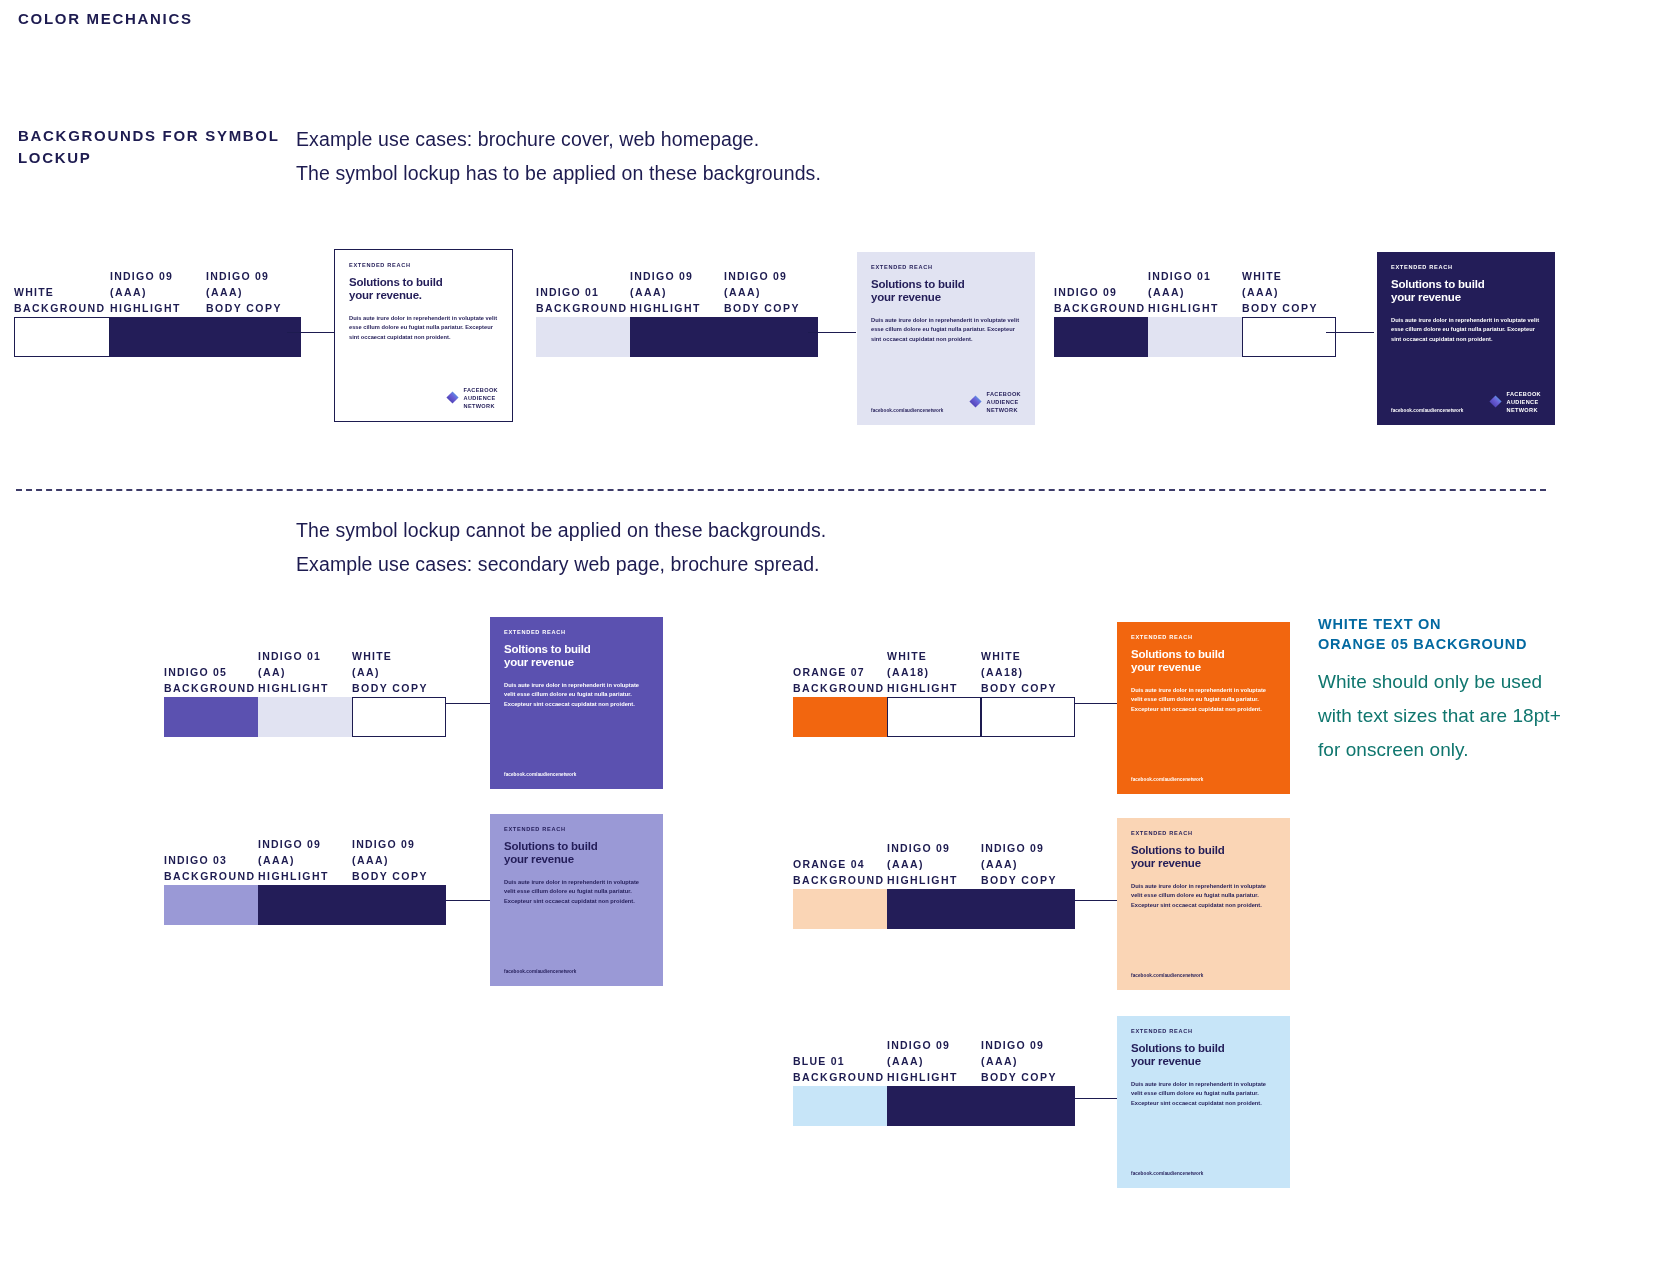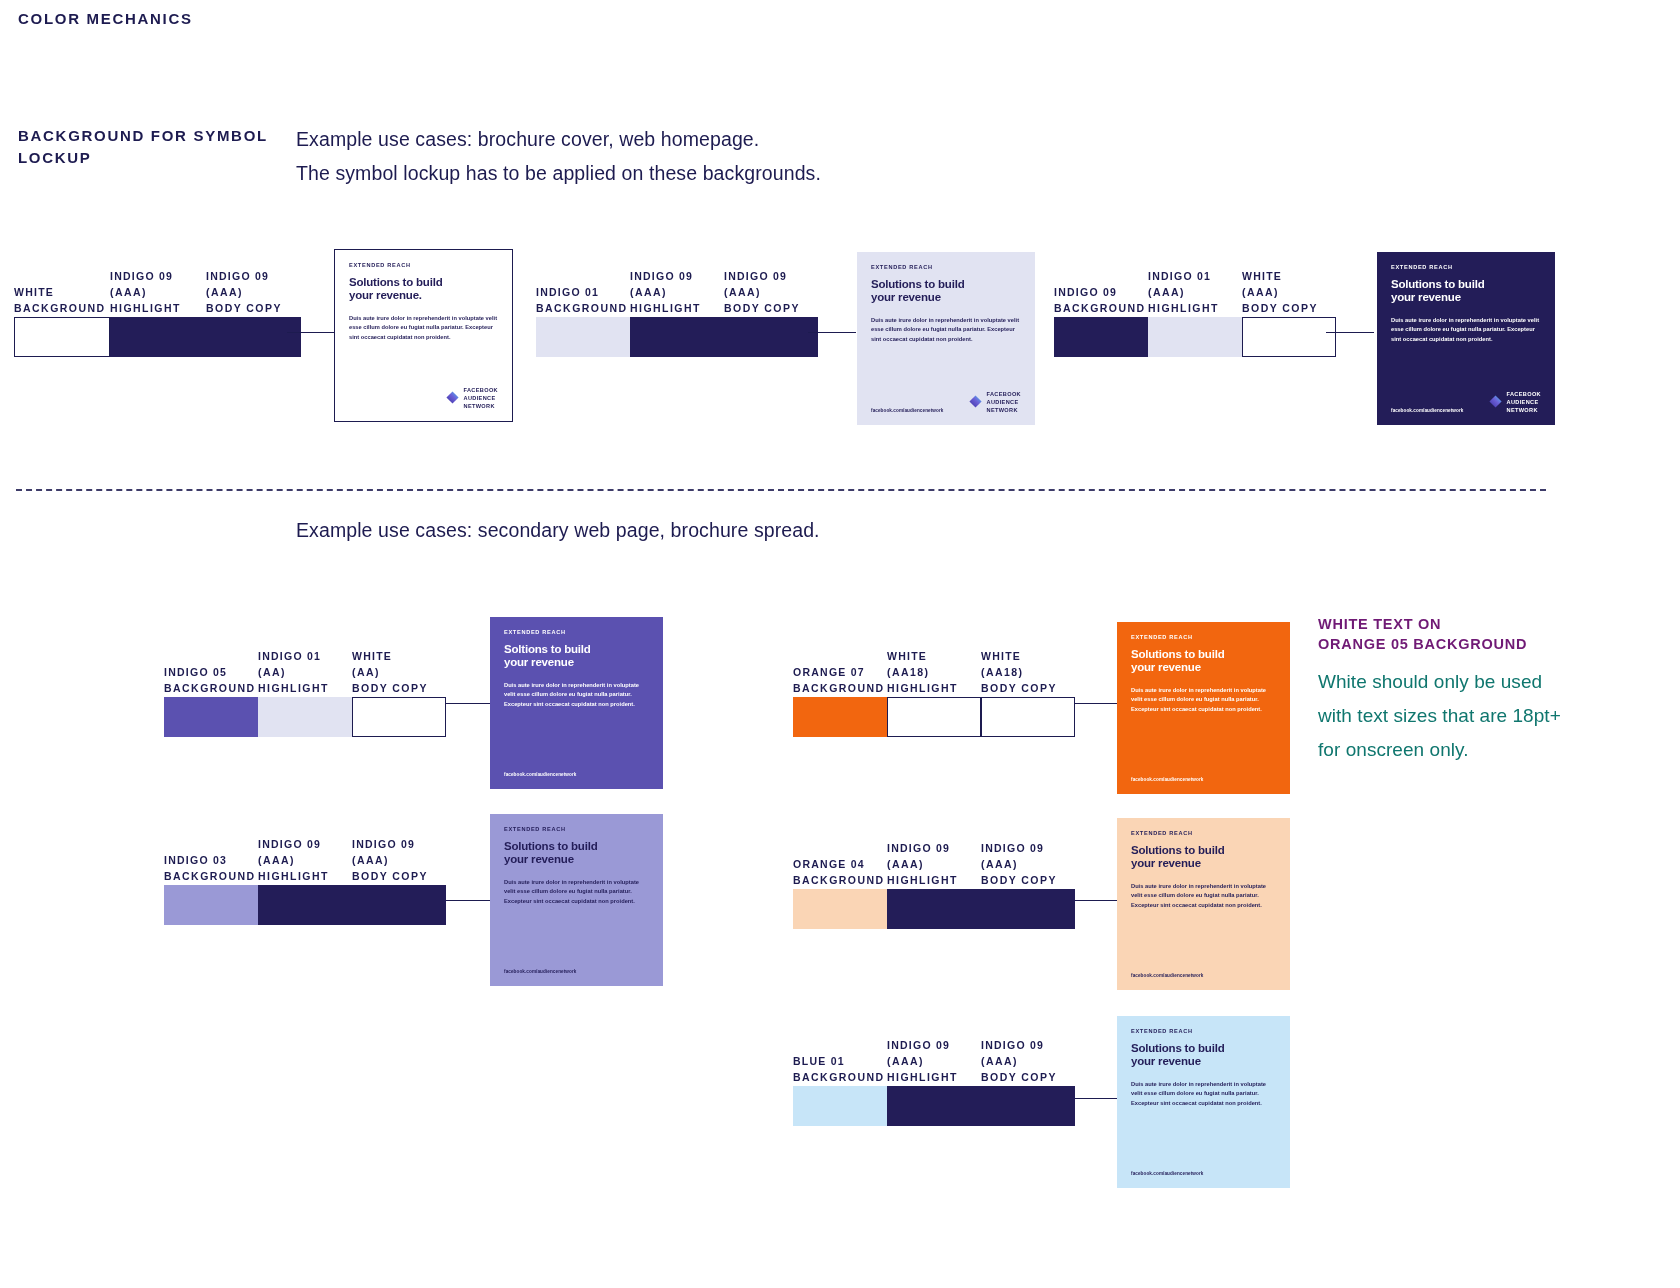--- a/index.html
+++ b/index.html
@@ -86,46 +86,47 @@
   .logo-mark { width: 15px; height: 15px; flex: 0 0 auto; }
   .logo-words {
     font-size: 5.6px; font-weight: 700; letter-spacing: .35px; line-height: 1.45;
   }
   .logo-words span { display: block; }
 
   
   #note-block { position: absolute; left: 1318px; top: 614px; width: 250px; }
   #note-title {
     font-size: 14.5px; font-weight: 700; letter-spacing: .75px;
-    line-height: 1.38; color: #701a75;
+    line-height: 1.38; color: #0369a1;
   }
   #note-body {
     margin-top: 11px;
     font-size: 19px; font-weight: 400; line-height: 1.78;
     color: #0f766e; letter-spacing: .05px;
   }
 </style>
 </head>
 <body>
 
 <div class="page">
 
   <div class="kicker" id="color-mechanics">COLOR MECHANICS</div>
 
   <div class="kicker" id="bg-for-title">
-    <span class="ln">BACKGROUND FOR</span>
+    <span class="ln">BACKGROUNDS FOR</span>
     <span class="ln">SYMBOL LOCKUP</span>
   </div>
   <div class="lede" id="lede-1">
     <div>Example use cases: brochure cover, web homepage.</div>
     <div>The symbol lockup has to be applied on these backgrounds.</div>
   </div>
 
   <div class="divider"></div>
   <div class="lede" id="lede-2">
+    <div>The symbol lockup cannot be applied on these backgrounds.</div>
     <div>Example use cases: secondary web page, brochure spread.</div>
   </div>
 
   <div class="swatch-group" id="g1" style="left:14px; top:273px; width:287px;">
       <div class="swatch-labels">
         <div class="swatch-label" style="left: 0px;">
           <span class="ln">WHITE</span>
           <span class="ln reg">BACKGROUND</span>
         </div>
         <div class="swatch-label" style="left: 96px;">

